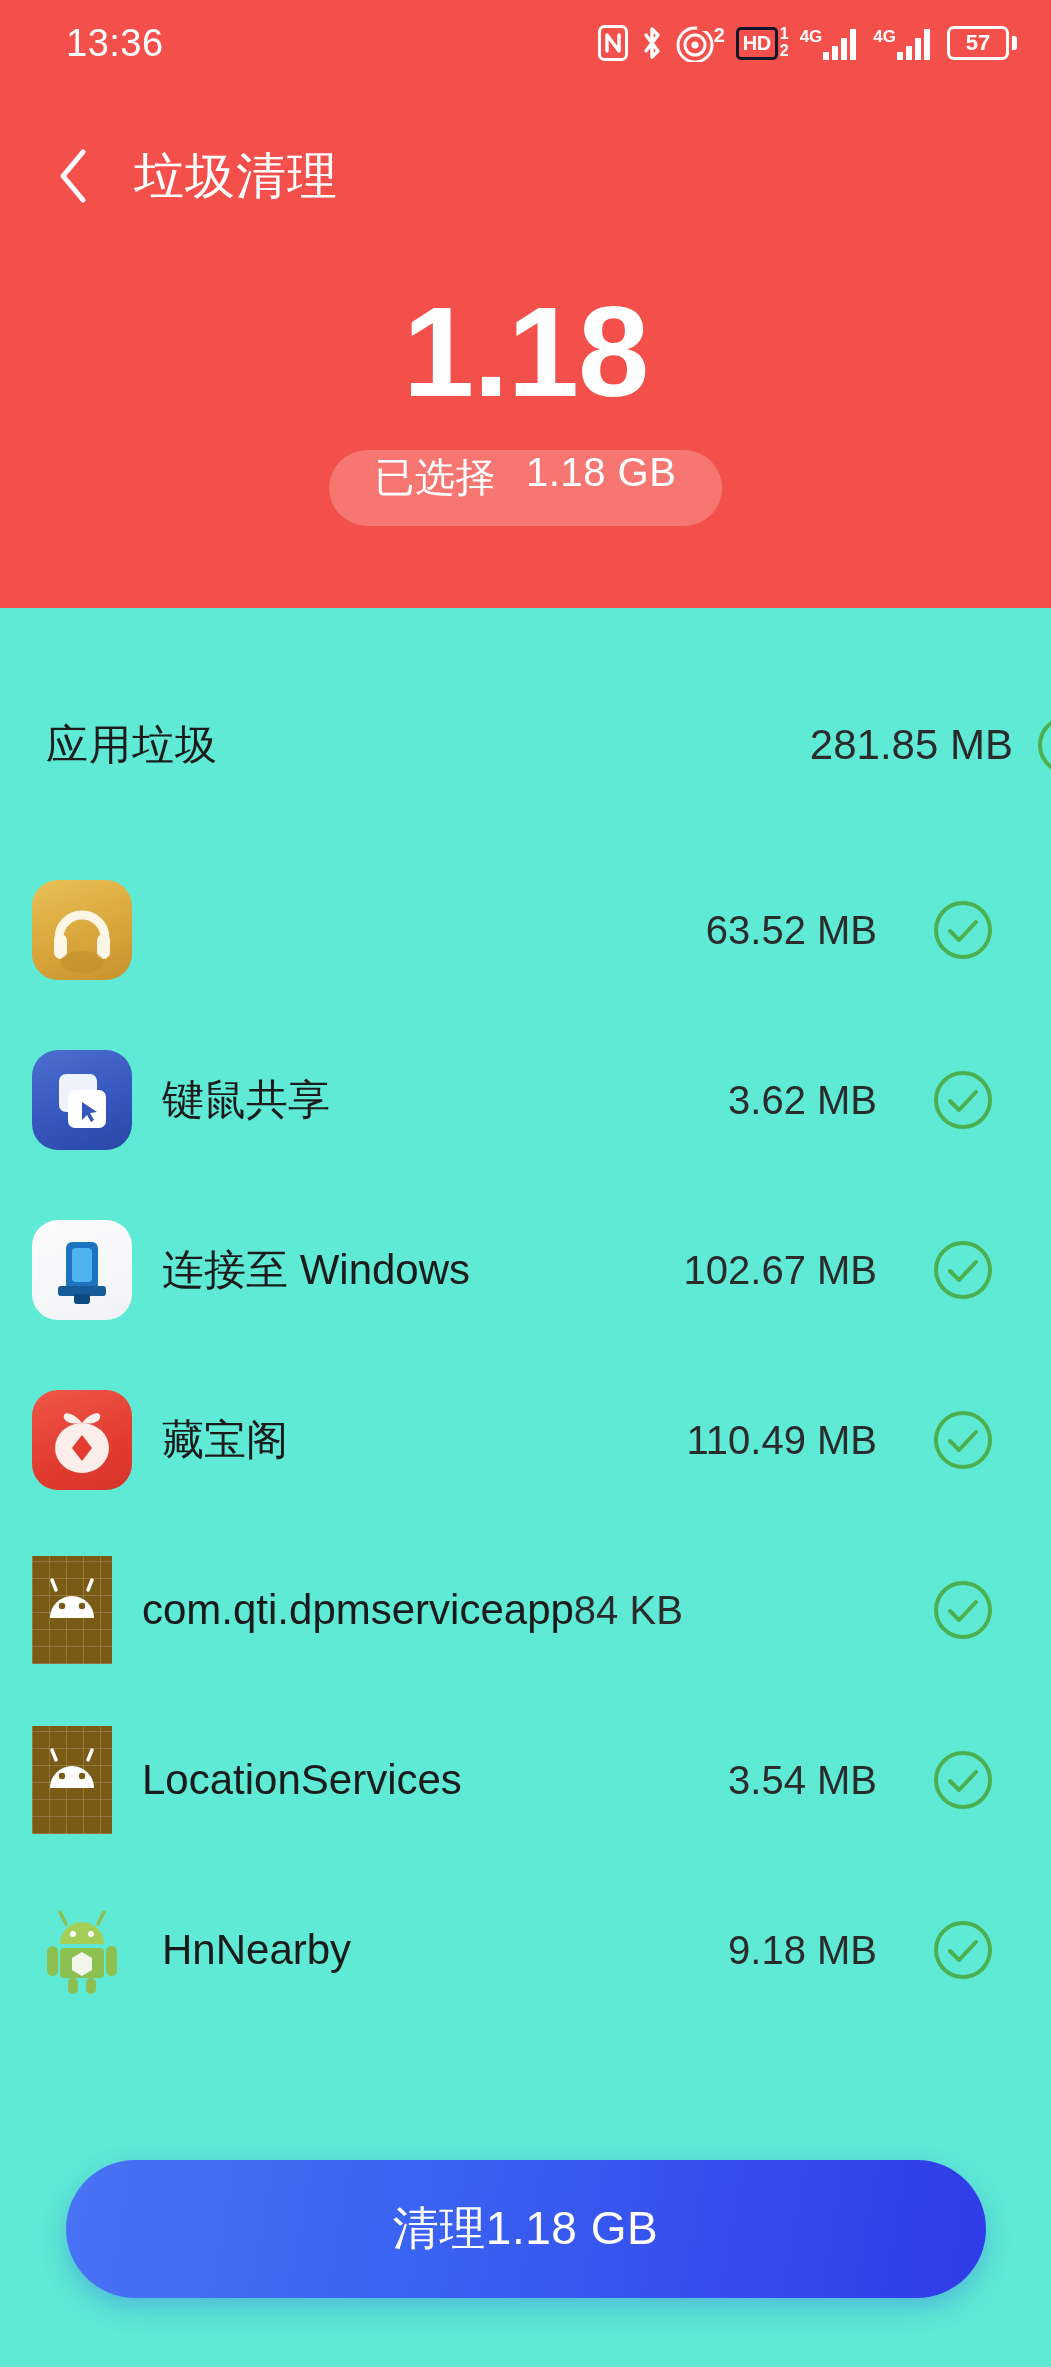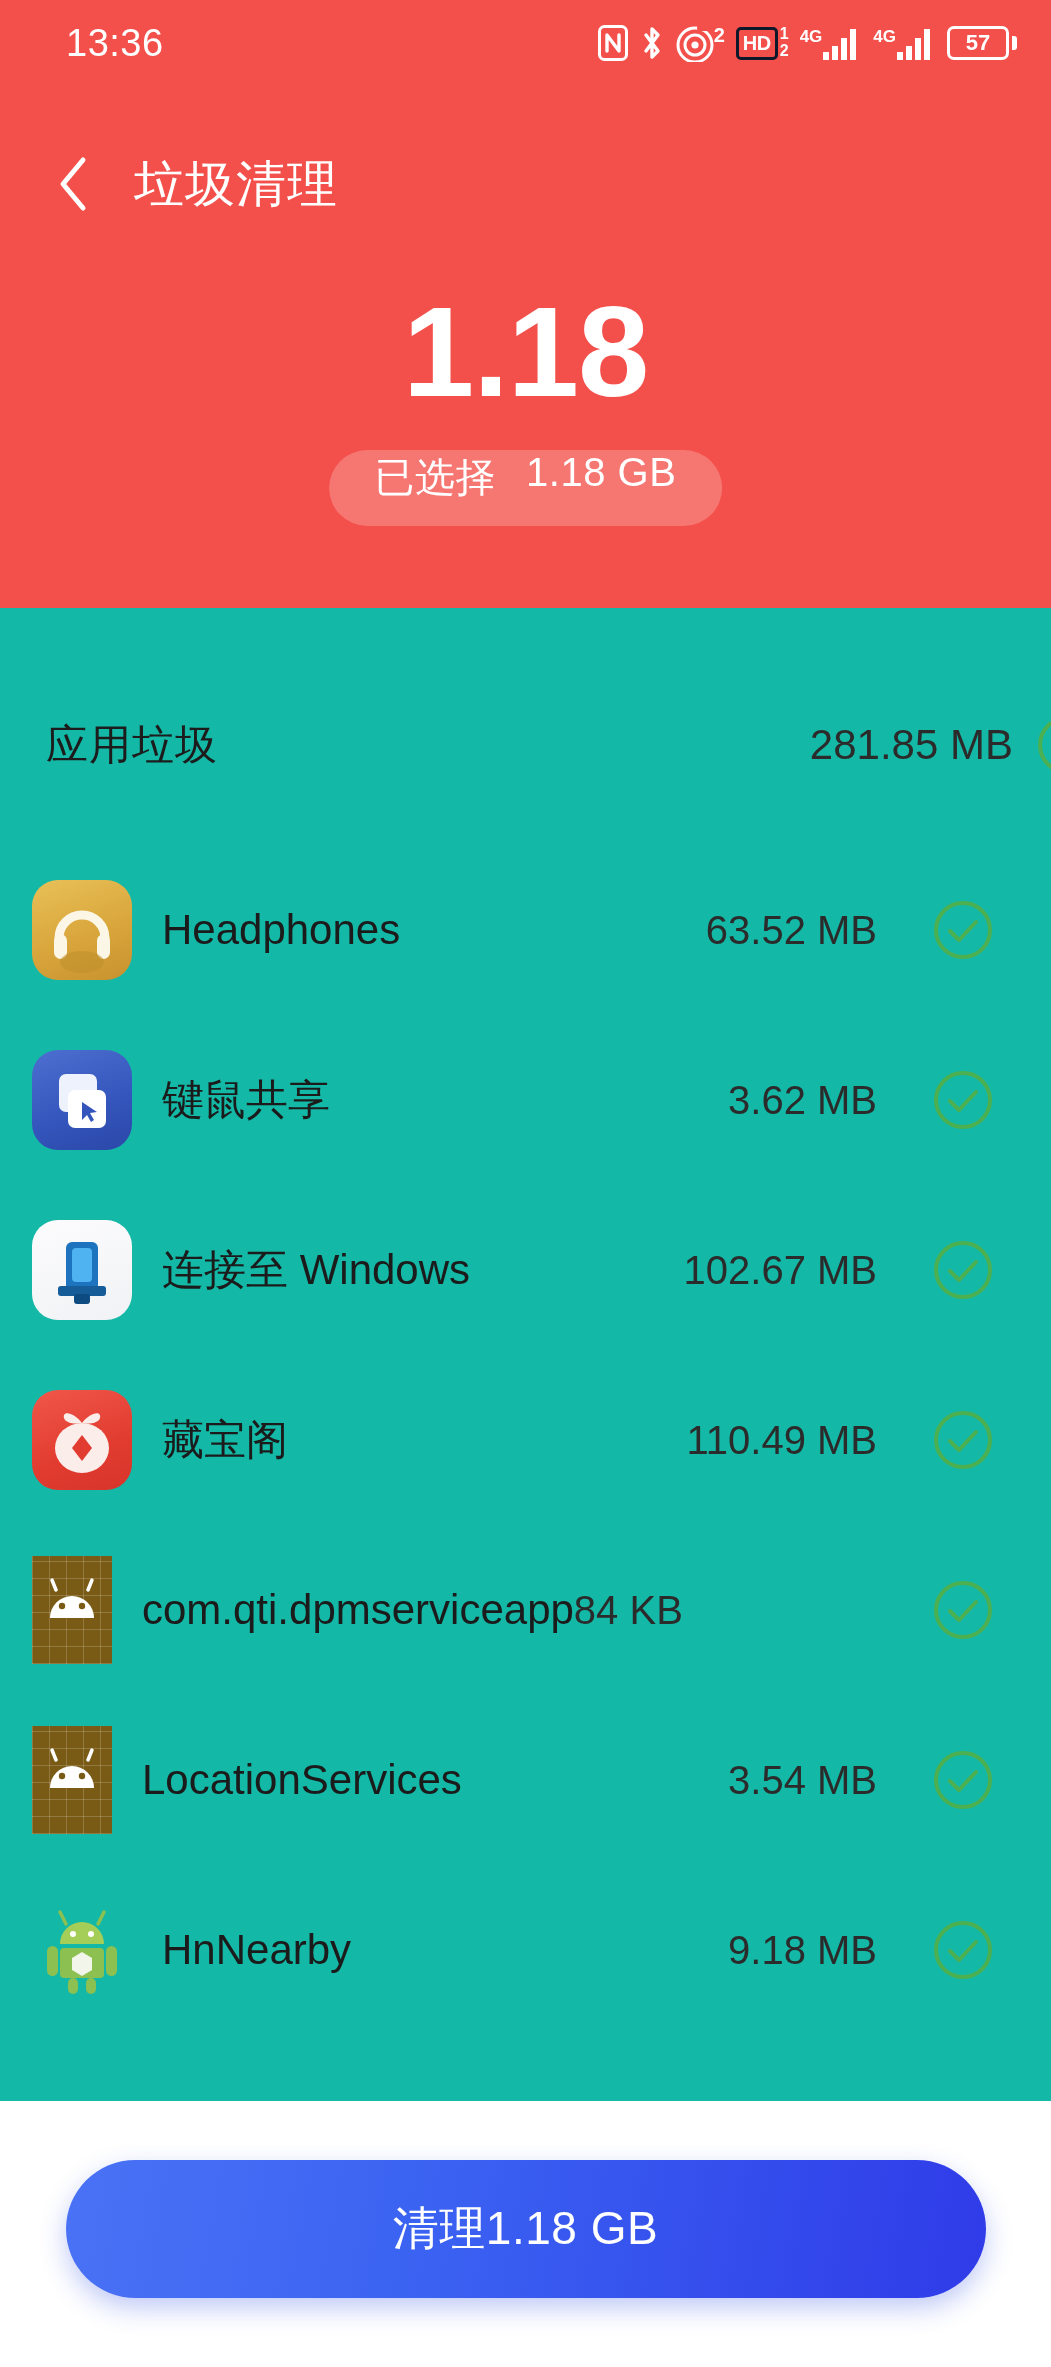--- a/index.html
+++ b/index.html
@@ -6,22 +6,22 @@
   html, body {
     width: 1051px;
     height: 2367px;
     background: #ffffff;
     font-family: "Liberation Sans", "DejaVu Sans", sans-serif;
     overflow: hidden;
   }
   .screen {
     position: relative;
     width: 1051px;
-    height: 2101px;
-    background: #14b8a6;
+    height: 2367px;
+    background: #5eead4;
   }
 
   
   .header {
     position: absolute;
     left: 0; top: 0;
     width: 1051px;
     height: 608px;
     background: #F4504B;
   }
@@ -105,21 +105,21 @@
     width: 5px;
     height: 14px;
     background: #ffffff;
     border-radius: 0 3px 3px 0;
     margin-left: 3px;
   }
 
   
   .titlebar {
     position: absolute;
-    left: 0; top: 136px;
+    left: 0; top: 128px;
     width: 1051px;
     height: 96px;
     display: flex;
     align-items: center;
     padding-left: 56px;
   }
   .back-btn {
     width: 56px;
     height: 72px;
     display: flex;
@@ -392,21 +392,20 @@
 
     <div class="row">
       <div class="app-icon ic-headphones">
         <svg width="100" height="100" viewBox="0 0 100 100">
           <path d="M27 58 a23 23 0 0 1 46 0" fill="none" stroke="#FBF6E6" stroke-width="9" stroke-linecap="round"></path>
           <rect x="22" y="54" width="13" height="25" rx="6.5" fill="#FBF6E6"></rect>
           <rect x="65" y="54" width="13" height="25" rx="6.5" fill="#FBF6E6"></rect>
           <ellipse cx="50" cy="82" rx="22" ry="11" fill="#C08F2C" opacity="0.55"></ellipse>
         </svg>
       </div>
-      <div class="row-name">Headphones</div>
       <div class="row-size">63.52 MB</div>
       <div class="row-check">
         <svg width="64" height="64" viewBox="0 0 64 64">
           <circle cx="32" cy="32" r="27" fill="none" stroke="#4CB050" stroke-width="4"></circle>
           <path d="M19 33 L28 42 L45 24" fill="none" stroke="#4CB050" stroke-width="4" stroke-linecap="round" stroke-linejoin="round"></path>
         </svg>
       </div>
     </div>
 
     <div class="row">

